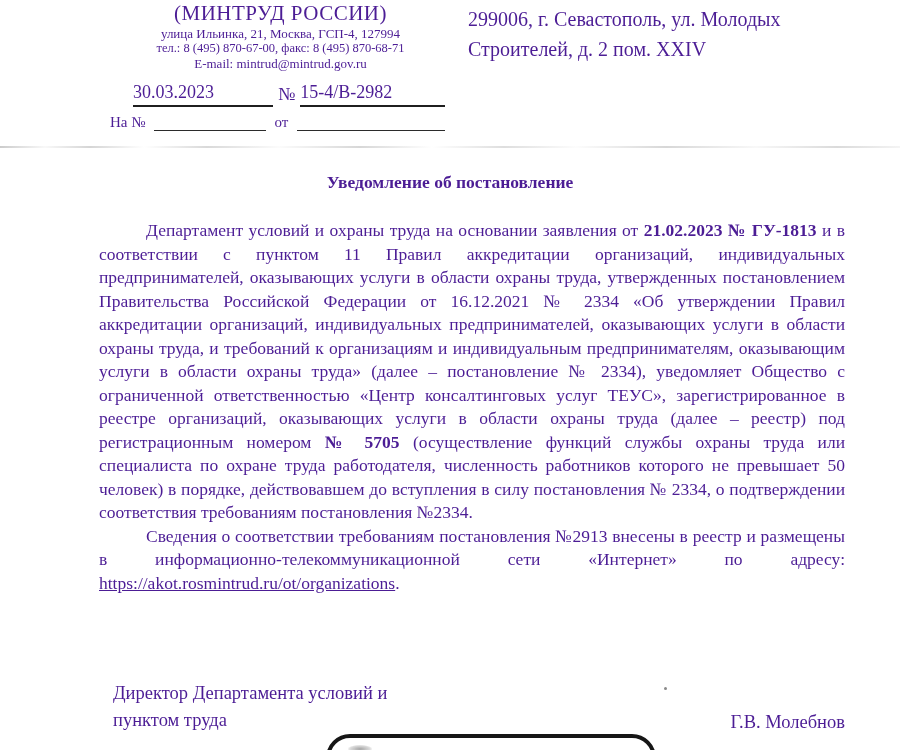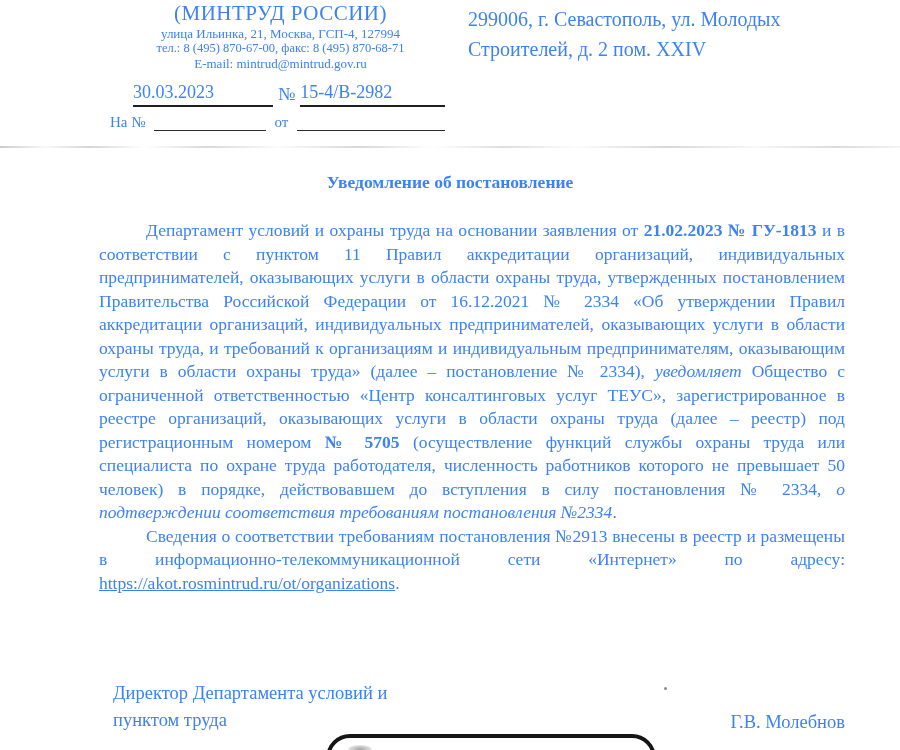--- a/index.html
+++ b/index.html
@@ -1,20 +1,20 @@
 <!DOCTYPE html>
 <html><head>
 <meta charset="utf-8">
 <style>
   html,body{margin:0;padding:0;}
   .page{
     position:relative;
     width:900px;height:750px;
     background:#ffffff;
-    color:#3b82f6;
+    color:#4c1d95;
     font-family:"Liberation Serif","DejaVu Serif",serif;
     overflow:hidden;
   }
   
   .lh-left{position:absolute;left:128px;top:1px;width:305px;text-align:center;}
   .org-name{font-size:21px;letter-spacing:.5px;white-space:nowrap;}
   .org-small{font-size:13px;line-height:15px;}
   .org-small.phone{font-size:12.5px;}
   
   .recipient{position:absolute;left:468px;top:4px;width:380px;font-size:20px;line-height:30px;}
@@ -38,21 +38,21 @@
       rgba(230,230,230,.1) 64%,rgba(150,150,150,.38) 74%,rgba(210,210,210,.15) 84%,
       rgba(150,150,150,.35) 93%,rgba(200,200,200,.2) 100%);}
   
   .doc-title{position:absolute;left:0;top:172px;width:900px;text-align:center;
     font-weight:bold;font-size:17.5px;}
   
   .body-text{position:absolute;left:99px;top:219px;width:746px;
     font-size:17.5px;line-height:23.5px;text-align:justify;}
   .body-text p{margin:0;text-indent:47px;}
   .seg-b{font-weight:bold;}
-  .seg-i{font-style:italic;}
+  .seg-i{}
   .seg-u{text-decoration:underline;}
   
   .sig-row{position:absolute;left:113px;top:680px;width:732px;
     display:flex;justify-content:space-between;align-items:flex-end;}
   .sig-title{font-size:18.5px;line-height:27px;}
   .sig-name{font-size:18.5px;padding-bottom:1px;}
   .tiny-dot{position:absolute;left:664px;top:687px;width:3px;height:3px;border-radius:50%;background:#8a8a8a;}
   
   .stamp-box{position:absolute;left:326px;top:734px;width:322px;height:60px;
     border:4.5px solid #161616;border-radius:24px;background:#fff;}

